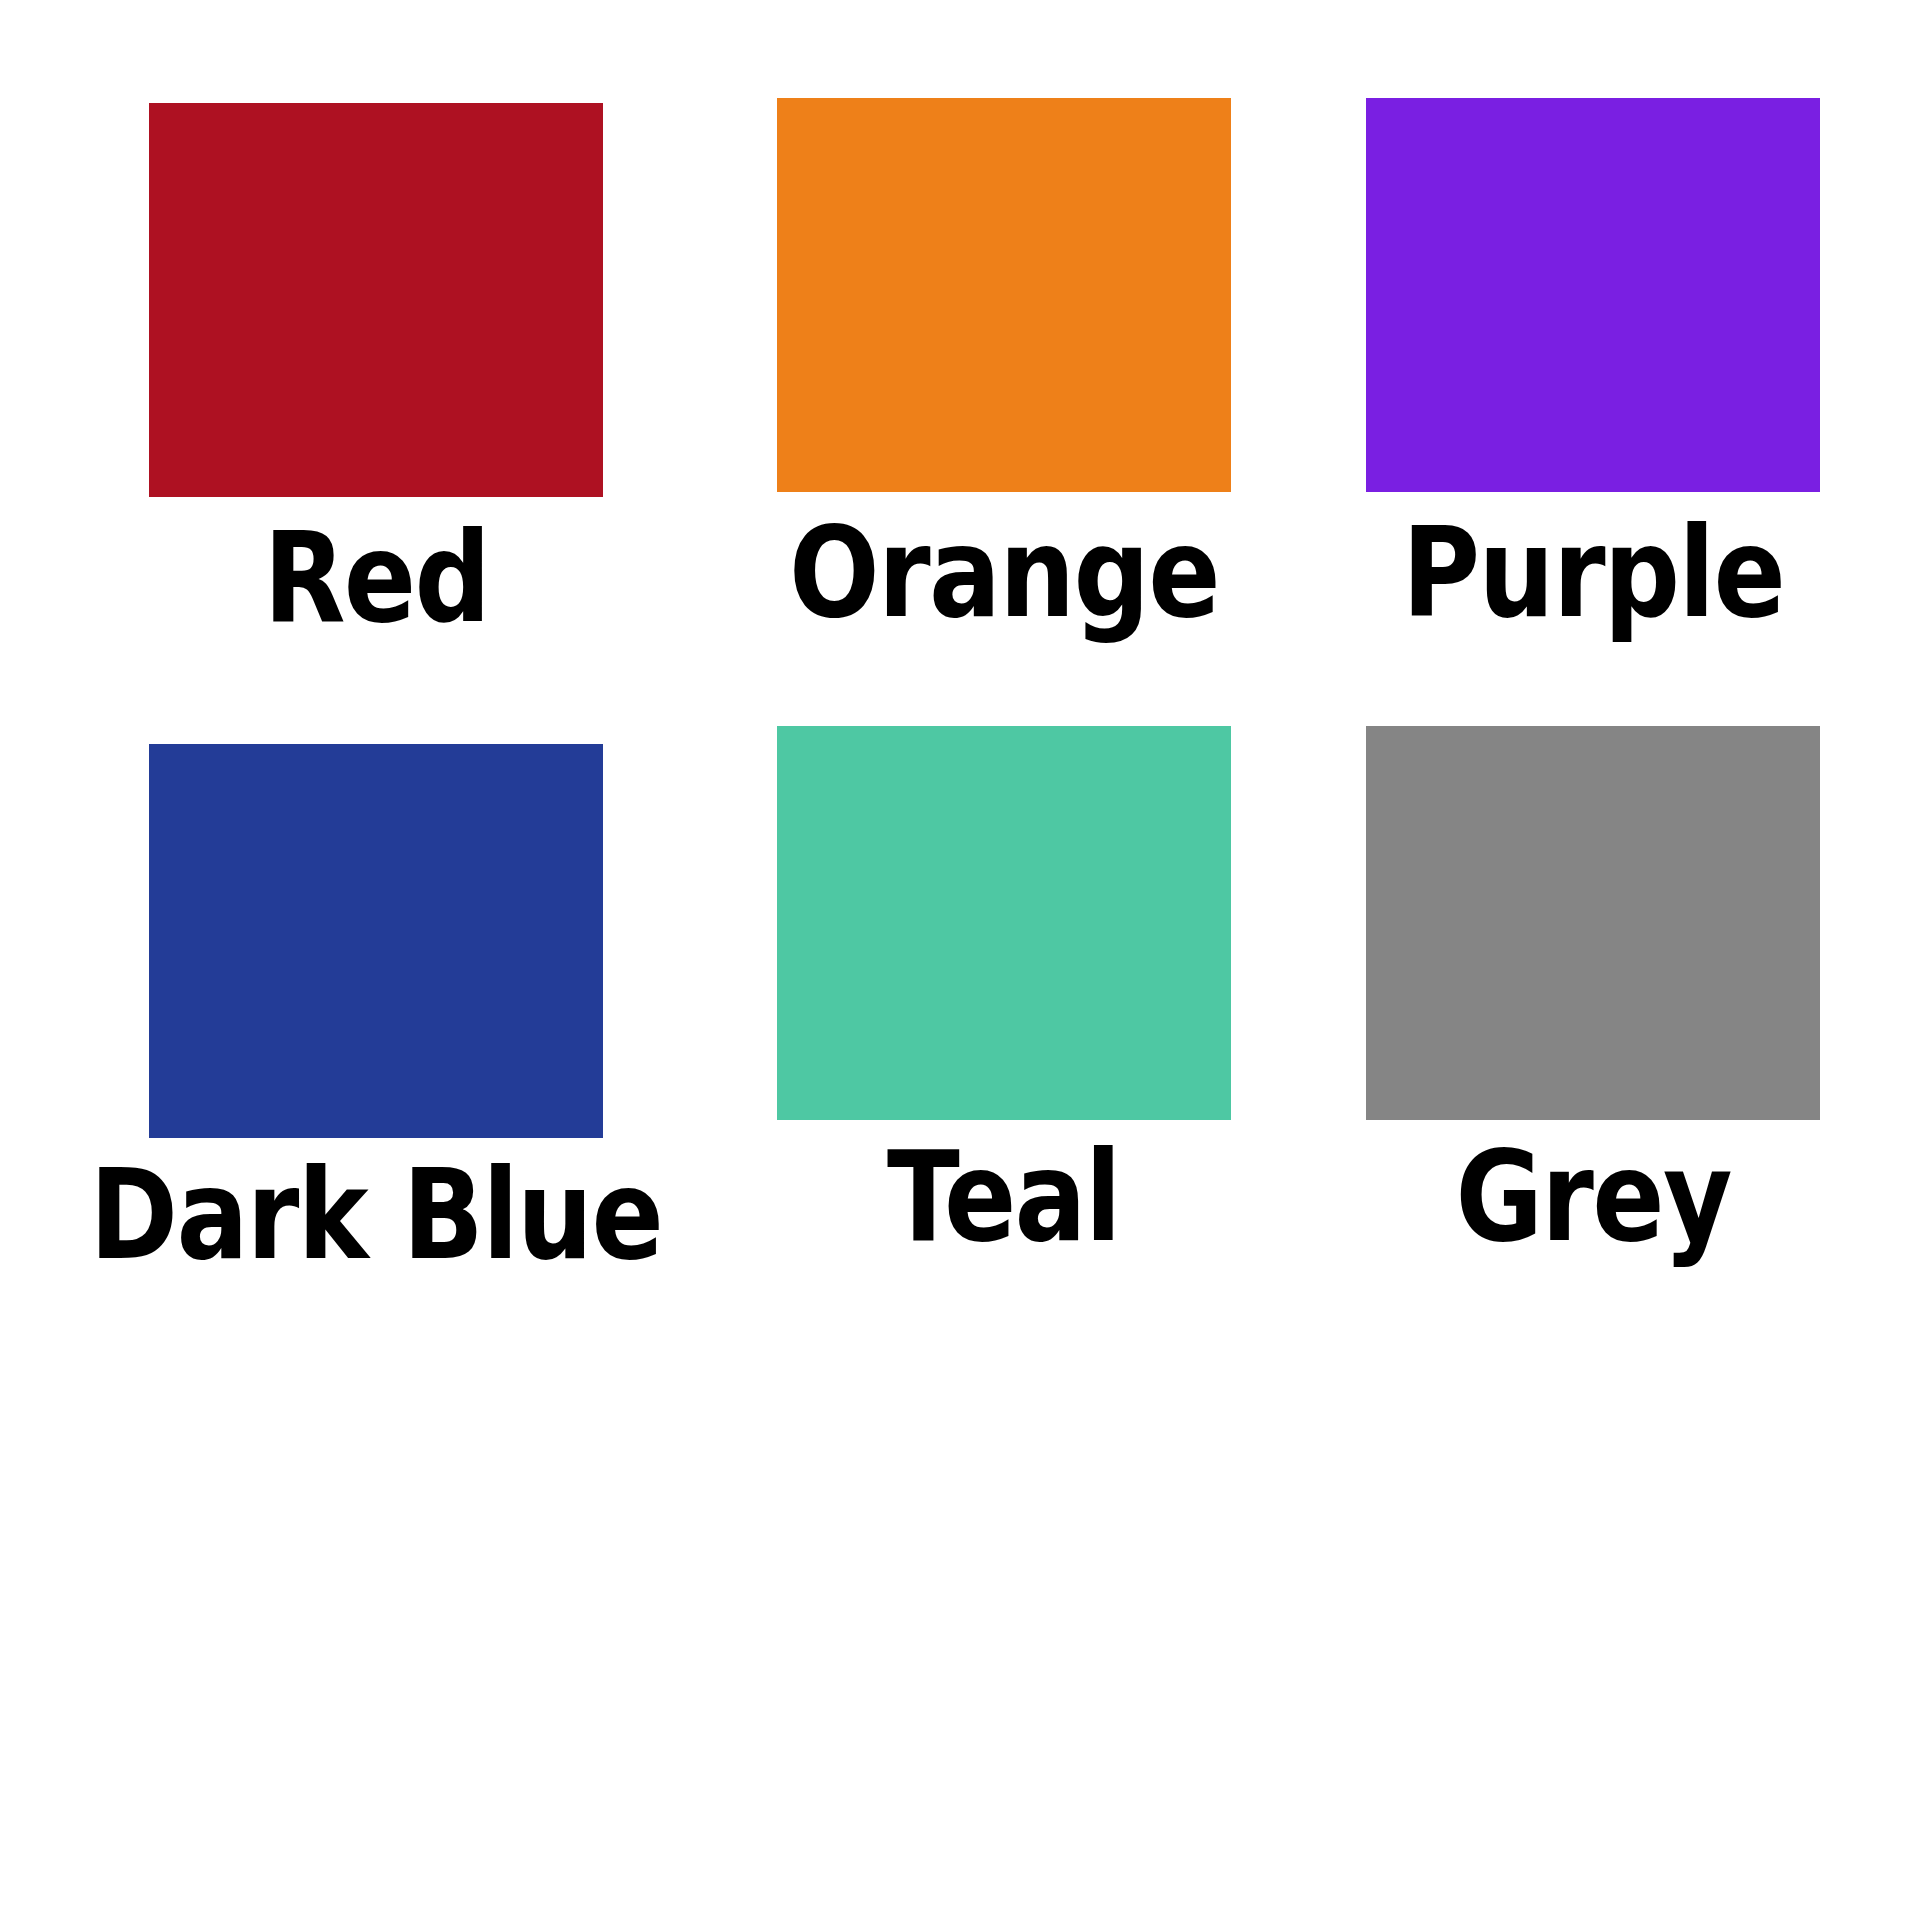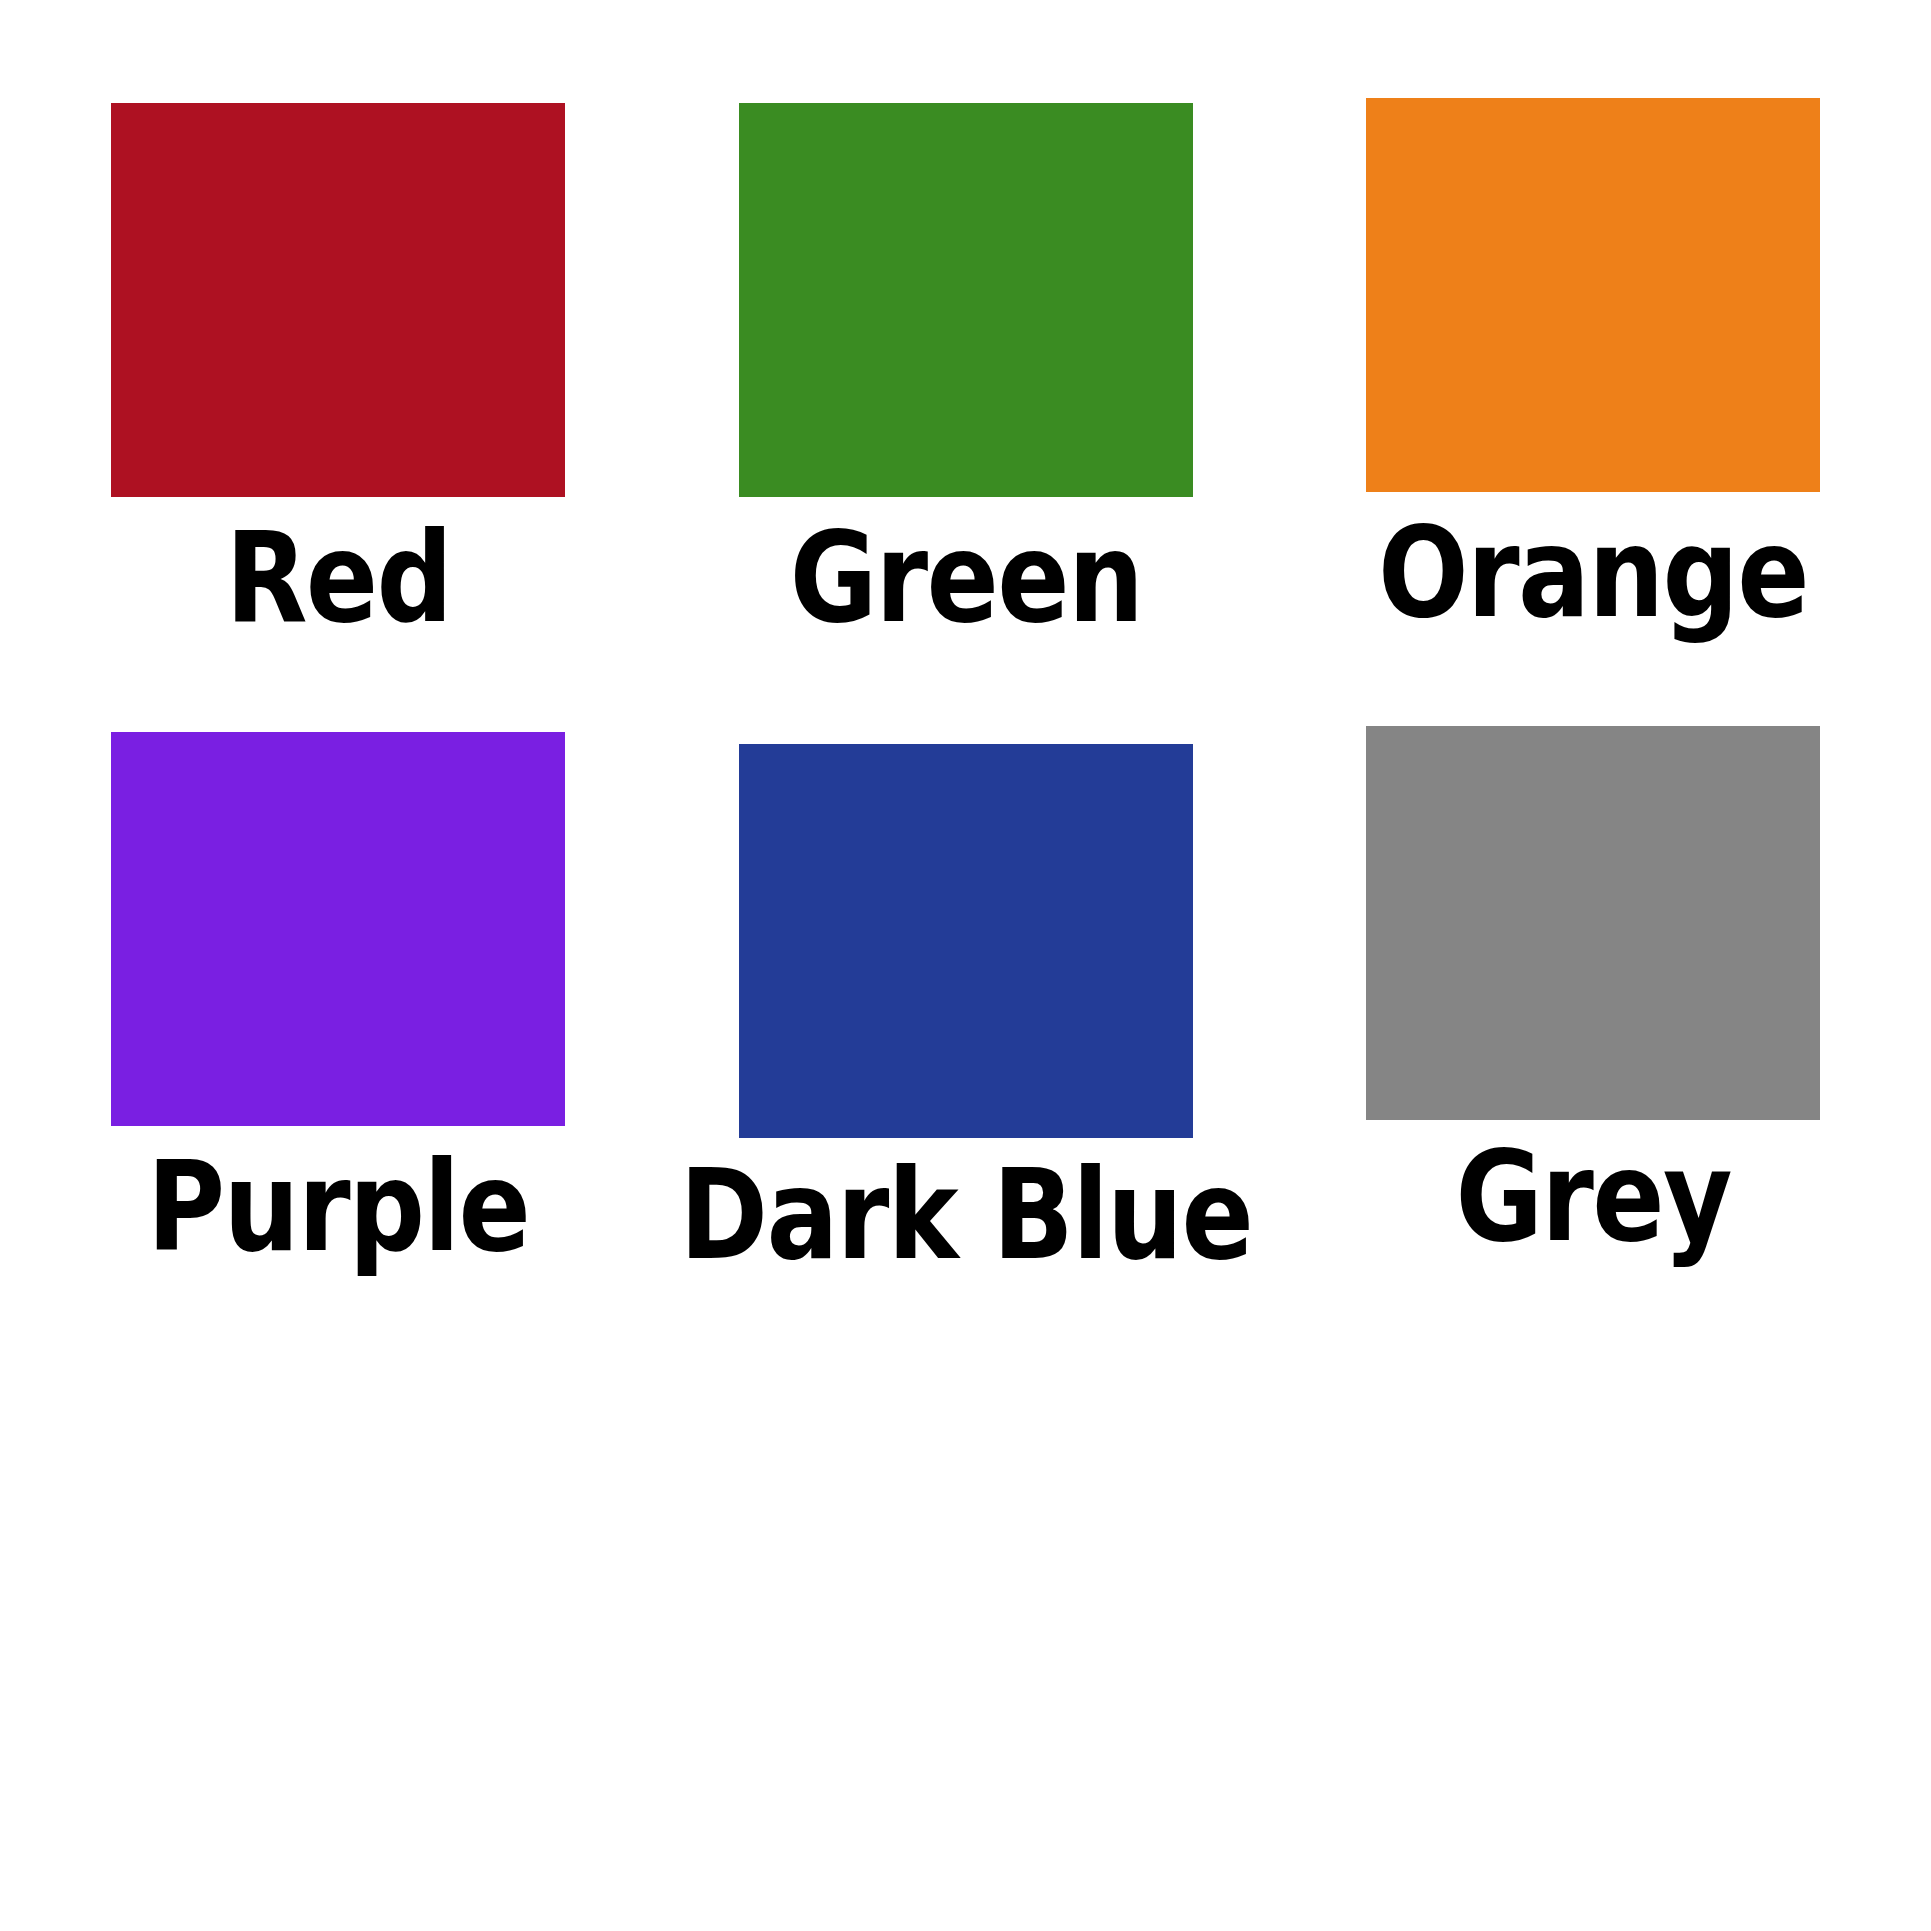--- a/index.html
+++ b/index.html
@@ -81,41 +81,41 @@
 
 <div id="swatch-board" style="background-color: rgb(255, 255, 255);">
   <div class="swatch-grid">
 
     <div class="swatch-cell row-1 col-1">
       <div class="swatch-chip" style="background-color: rgb(174, 17, 34);"></div>
       <div class="swatch-label" style="color: rgb(0, 0, 0);">Red</div>
     </div>
 
 
-    <div class="swatch-cell row-1 col-3">
-      <div class="swatch-chip" style="background-color: rgb(58, 140, 34);"></div>
-      <div class="swatch-label" style="color: rgb(0, 0, 0);">Green</div>
-    </div>
 
     <div class="swatch-cell row-2 col-1">
       <div class="swatch-chip" style="background-color: rgb(238, 128, 25);"></div>
       <div class="swatch-label" style="color: rgb(0, 0, 0);">Orange</div>
     </div>
 
 
     <div class="swatch-cell row-2 col-3">
       <div class="swatch-chip" style="background-color: rgb(122, 31, 226);"></div>
       <div class="swatch-label" style="color: rgb(0, 0, 0);">Purple</div>
     </div>
 
     <div class="swatch-cell row-3 col-1">
       <div class="swatch-chip" style="background-color: rgb(35, 60, 151);"></div>
       <div class="swatch-label" style="color: rgb(0, 0, 0);">Dark Blue</div>
     </div>
 
+    <div class="swatch-cell row-3 col-2">
+      <div class="swatch-chip" style="background-color: rgb(78, 200, 163);"></div>
+      <div class="swatch-label" style="color: rgb(0, 0, 0);">Teal</div>
+    </div>
 
     <div class="swatch-cell row-3 col-3">
       <div class="swatch-chip" style="background-color: rgb(133, 133, 133);"></div>
       <div class="swatch-label" style="color: rgb(0, 0, 0);">Grey</div>
     </div>
 
   </div>
 </div>
 
 

